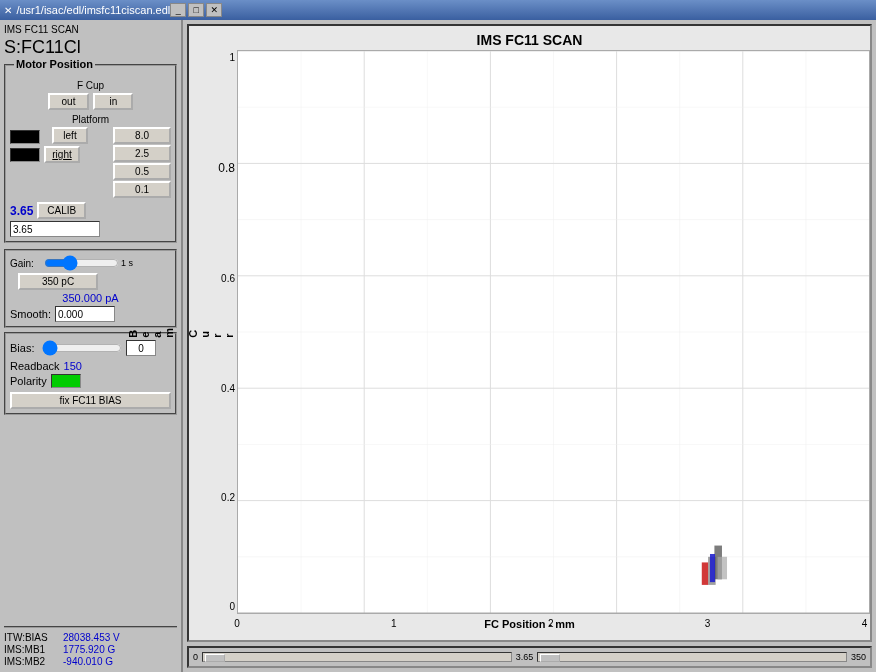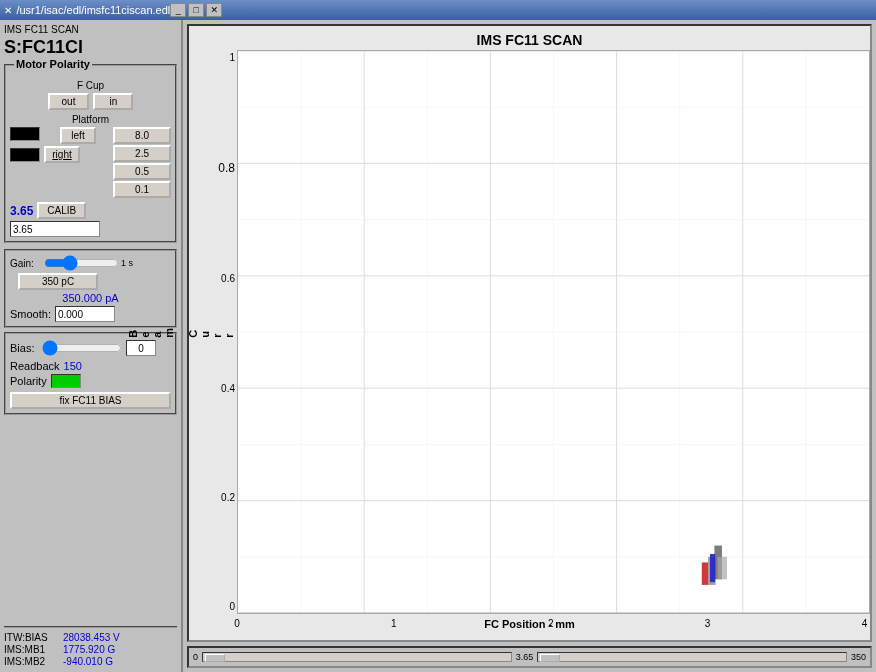--- a/index.html
+++ b/index.html
@@ -58,21 +58,21 @@
       padding: 4px;
     }
 
     #app-title {
       font-size: 10px;
       color: black;
       margin-bottom: 2px;
     }
     #app-subtitle {
       font-size: 18px;
-      font-weight: bold;
+      font-weight: normal;
       color: black;
       margin-bottom: 6px;
     }
 
     
     .panel-box {
       border: 2px groove #999;
       background: #c0c0c0;
       padding: 4px;
       margin-bottom: 6px;
@@ -378,33 +378,33 @@
 </div>
 
 <div id="main">
 
   <div id="left-panel">
 
     <div id="app-title">IMS FC11 SCAN</div>
     <div id="app-subtitle">S:FC11Cl</div>
 
     <div class="panel-box" style="padding-top:10px;">
-      <div class="panel-box-title">Motor Polarity</div>
+      <div class="panel-box-title">Motor Position</div>
 
       <div class="section-label">F Cup</div>
       <div class="btn-row">
         <button class="ctrl-btn">out</button>
         <button class="ctrl-btn">in</button>
       </div>
 
       <div class="section-label">Platform</div>
 
       <div style="display:flex; gap:4px; align-items:flex-start;">
         <div style="display:flex; flex-direction:column; gap:2px;">
-          <div style="display:flex; align-items:flex-start; gap:20px;">
+          <div style="display:flex; align-items:flex-end; gap:12px;">
             <div class="black-indicator"></div>
             <button class="platform-btn">left</button>
           </div>
           <div style="display:flex; align-items:center; gap:4px;text-decoration:underline;">
             <div class="black-indicator"></div>
             <button class="platform-btn">right</button>
           </div>
         </div>
         <div class="step-col">
           <button class="step-btn">8.0</button>

